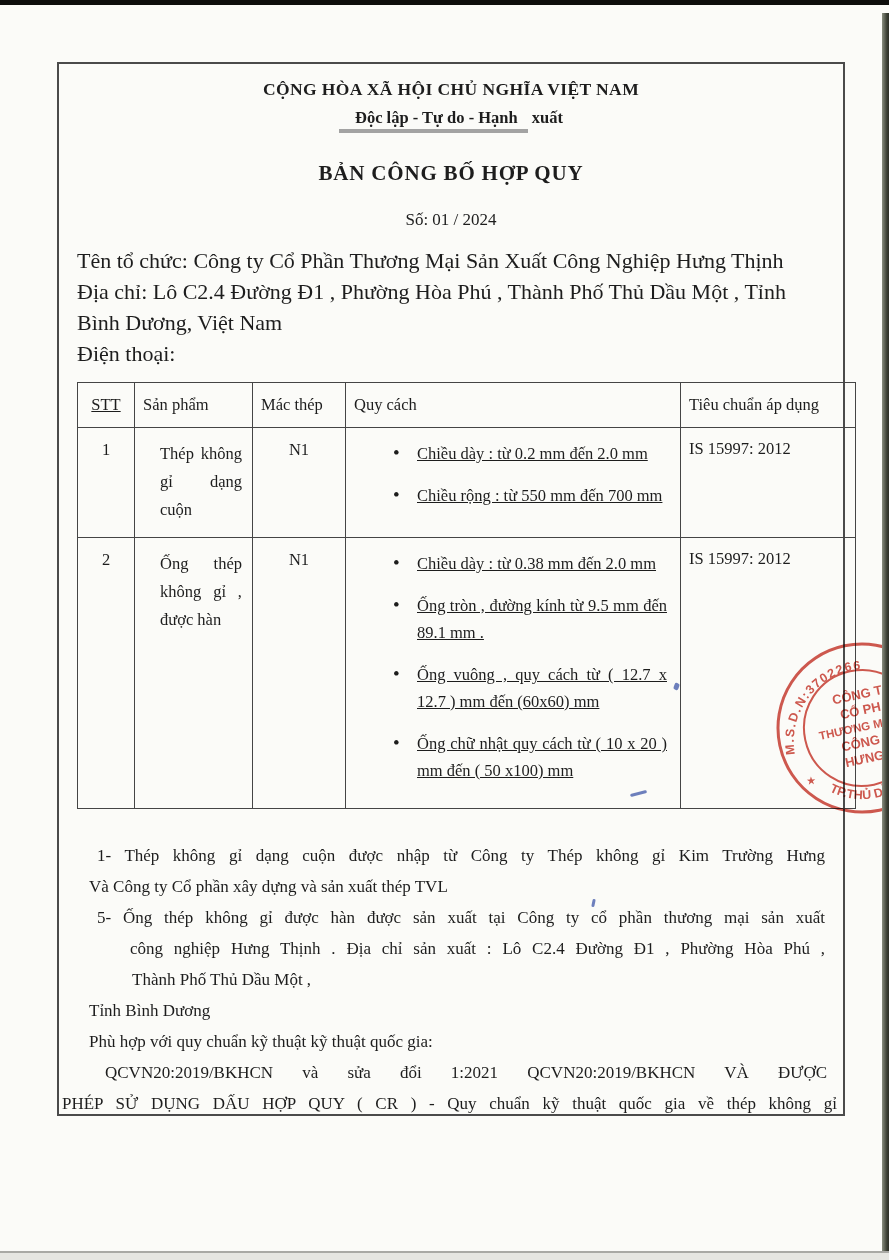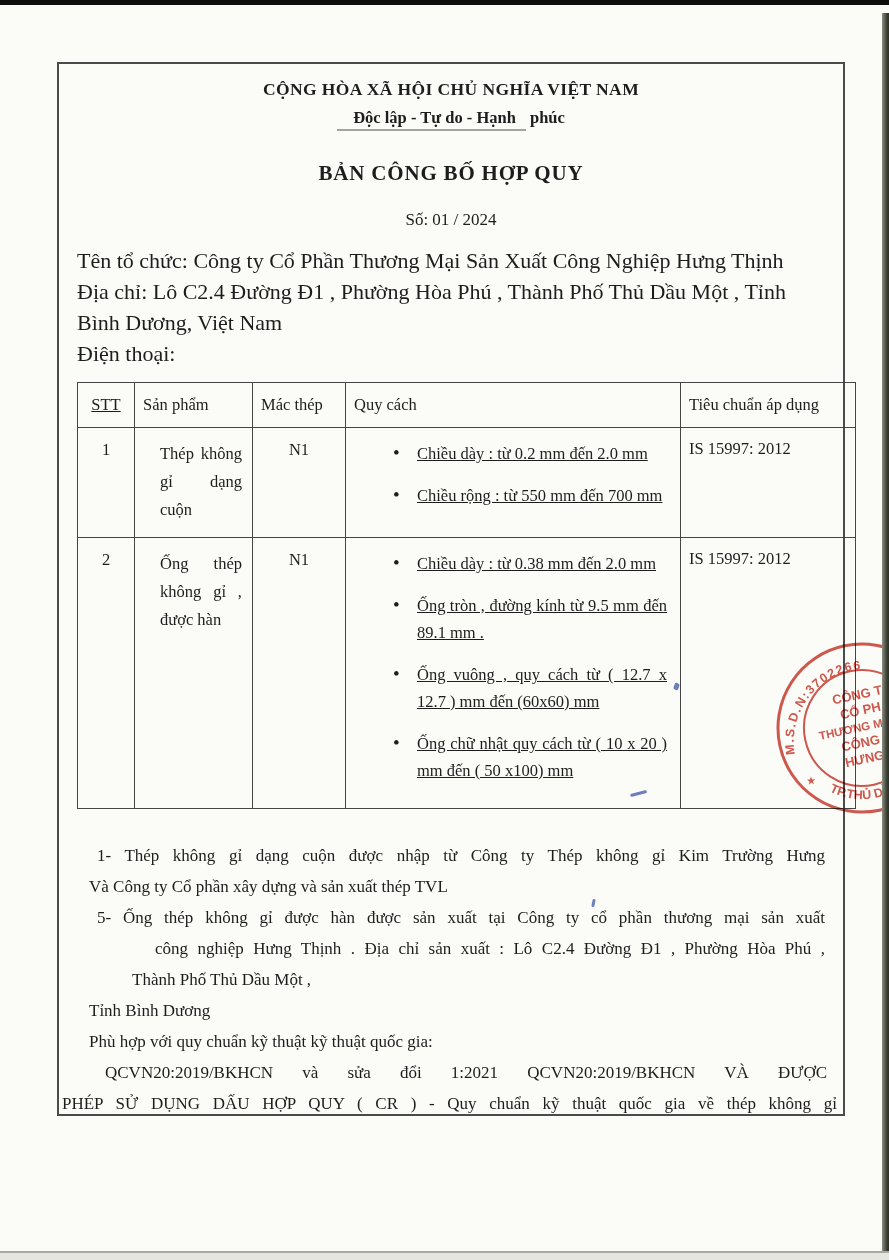--- a/index.html
+++ b/index.html
@@ -20,21 +20,21 @@
   
   .sheet {
     position:absolute; left:57px; top:62px; width:788px; height:1054px;
     border:2px solid #4b4b4b; box-sizing:border-box;
     padding:6px 16px 0 16px; z-index:1;
   }
 
   .c { text-align:center; }
   .republic { margin-top:9px; font-size:17.5px; font-weight:bold; letter-spacing:.4px; }
   .motto    { margin-top:8px; font-size:16.5px; font-weight:bold; }
-  .motto .u { border-bottom:2px solid #a3a3a3; padding:0 10px 2px 16px; }
+  .motto .u { border-bottom:4px solid #a3a3a3; padding:0 10px 2px 16px; }
   .doc-title{ margin-top:33px; font-size:21px; font-weight:bold; letter-spacing:.8px; }
   .doc-no   { margin-top:24px; font-size:17px; }
 
   .org { margin-top:15px; font-size:22px; line-height:31px; margin-left:2px; }
   .prod { margin-top:10px; margin-left:8px; font-size:16.8px; line-height:31px; }
   .prod .bold { font-weight:bold; letter-spacing:.3px; }
 
   table.spec {
     margin-top:13px; margin-left:2px;
     border-collapse:collapse; table-layout:fixed; width:778px;
@@ -53,21 +53,21 @@
   ul.specs { list-style:none; margin:3px 0 0 0; padding:0 4px 0 62px; }
   ul.specs li { position:relative; text-align:justify; line-height:27px; margin-bottom:15px;text-decoration:underline; }
   ul.specs li::before { content:"•"; position:absolute; left:-24px; top:-1px; font-size:19px; }
   td.std { padding-top:11px; padding-left:8px; }
 
   .notes { margin-top:31px; font-size:17px; line-height:31px; }
   .stretch { text-align:justify; text-align-last:justify; }
   .ln-n1a { margin-left:22px; margin-right:2px; }
   .ln-n1b { margin-left:14px; }
   .ln-n2a { margin-left:22px; margin-right:2px; }
-  .ln-ind { margin-left:80px; margin-right:2px; }
+  .ln-ind { margin-left:55px; margin-right:2px; }
   .ln-ind2{ margin-left:57px; }
   .ln-flat{ margin-left:14px; }
   .conform1 { margin-left:30px; margin-right:0px; }
   .conform2 { margin-left:-13px; margin-right:-10px; }
 
   
   .stamp { position:absolute; left:752px; top:616px; z-index:3; opacity:.92; mix-blend-mode:multiply; }
   .stamp text { font-family:"Liberation Sans","DejaVu Sans",sans-serif; font-weight:bold; }
 
   
@@ -79,21 +79,21 @@
 </head>
 <body>
 
 <div id="page">
   <div class="edge-top"></div>
 
   <div class="sheet">
 
     <div class="republic c">CỘNG HÒA XÃ HỘI CHỦ NGHĨA VIỆT NAM</div>
 
-    <div class="motto c"><span class="u">Độc lập - Tự do - Hạnh</span><span> phúc</span></div>
+    <div class="motto c"><span class="u">Độc lập - Tự do - Hạnh</span><span> xuất</span></div>
 
     <div class="doc-title c">BẢN CÔNG BỐ HỢP QUY</div>
 
     <div class="doc-no c">Số: 01 / 2024</div>
 
     <div class="org">
       <div>Tên tổ chức: Công ty Cổ Phần Thương Mại Sản Xuất Công Nghiệp Hưng Thịnh</div>
       <div>Địa chỉ: Lô C2.4 Đường Đ1 , Phường Hòa Phú , Thành Phố Thủ Dầu Một , Tỉnh</div>
       <div>Bình Dương, Việt Nam</div>
       <div>Điện thoại:</div>

